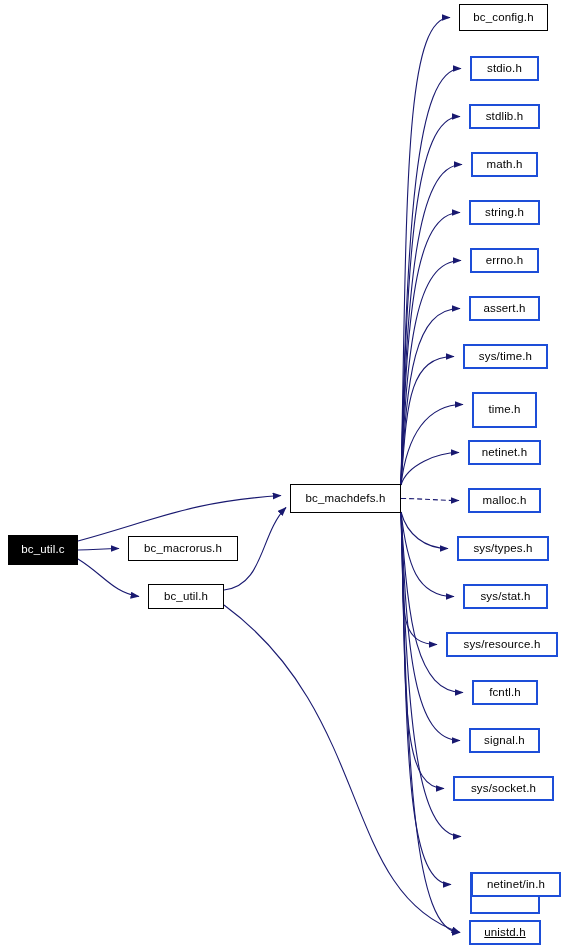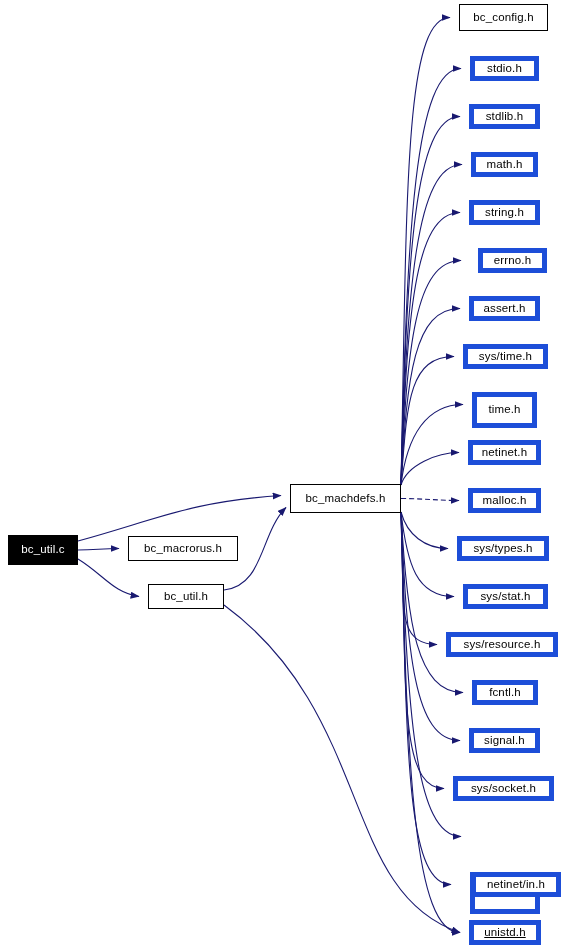--- a/index.html
+++ b/index.html
@@ -29,21 +29,21 @@
     position: absolute;
     box-sizing: border-box;
     display: flex;
     align-items: center;
     justify-content: center;
     white-space: nowrap;
     font-size: 11.5px;
     line-height: 1;
     letter-spacing: 0.15px;
     background: #ffffff;
-    border: 5px solid #1d4ed8;
+    border: 2px solid #1d4ed8;
     color: #000000;
     z-index: 5;
   }
   .node.strong {
     border: 1px solid #000000;
   }
   .node.current {
     background: #000000;
     border: 1px solid #000000;
     color: #ffffff;
@@ -111,21 +111,21 @@
       </div>
       <div class="node" style="left: 469px; top: 104px; width: 71px; height: 25px;">
         <span class="node-label">stdlib.h</span>
       </div>
       <div class="node" style="left: 471px; top: 152px; width: 67px; height: 25px;">
         <span class="node-label">math.h</span>
       </div>
       <div class="node" style="left: 469px; top: 200px; width: 71px; height: 25px;">
         <span class="node-label">string.h</span>
       </div>
-      <div class="node" style="left: 470px; top: 248px; width: 69px; height: 25px; margin-left: 8px;">
+      <div class="node" style="left: 470px; top: 248px; width: 69px; height: 25px;">
         <span class="node-label">errno.h</span>
       </div>
       <div class="node" style="left: 469px; top: 296px; width: 71px; height: 25px;">
         <span class="node-label">assert.h</span>
       </div>
       <div class="node" style="left: 463px; top: 344px; width: 85px; height: 25px; text-align: center;">
         <span class="node-label">sys/time.h</span>
       </div>
       <div class="node" style="left: 472px; top: 392px; width: 65px; height: 36px;">
         <span class="node-label">time.h</span>

